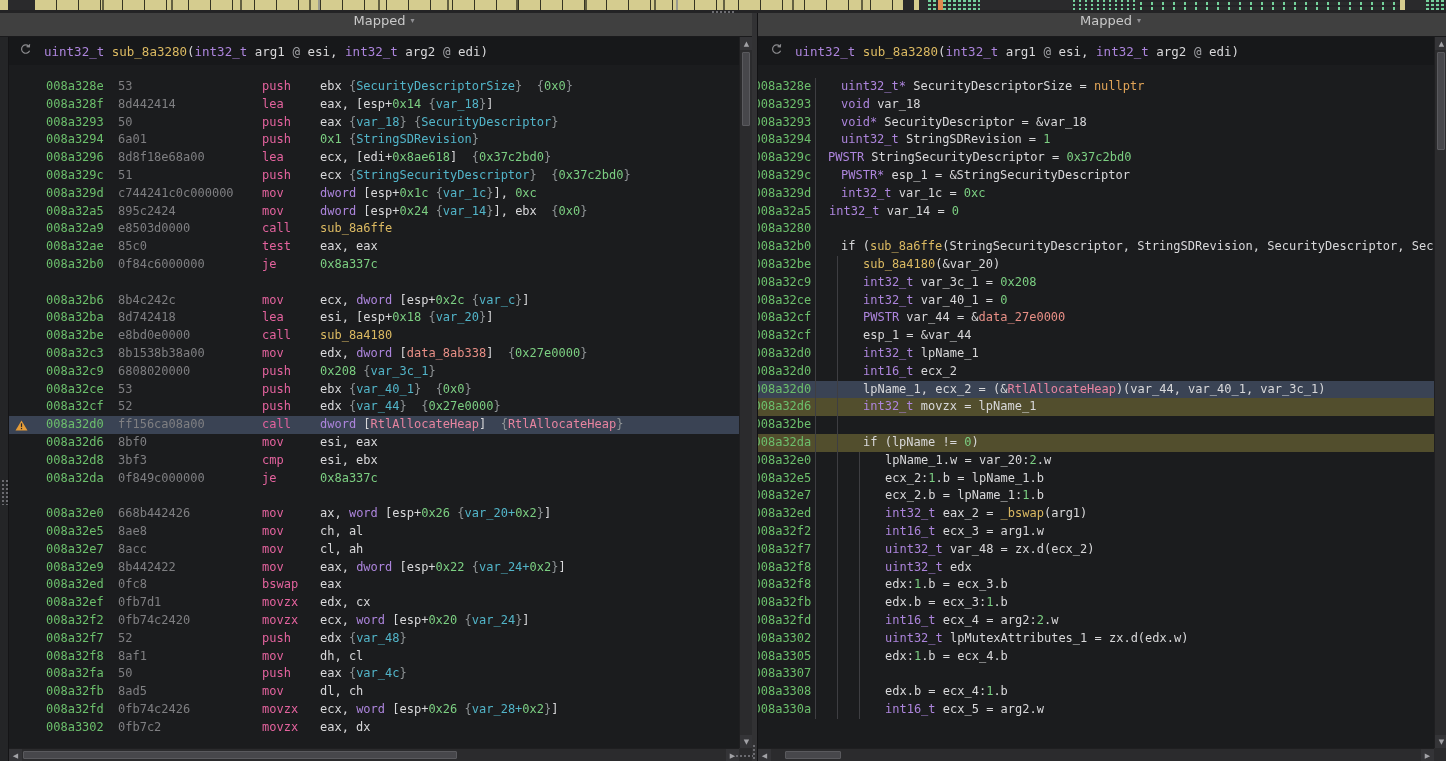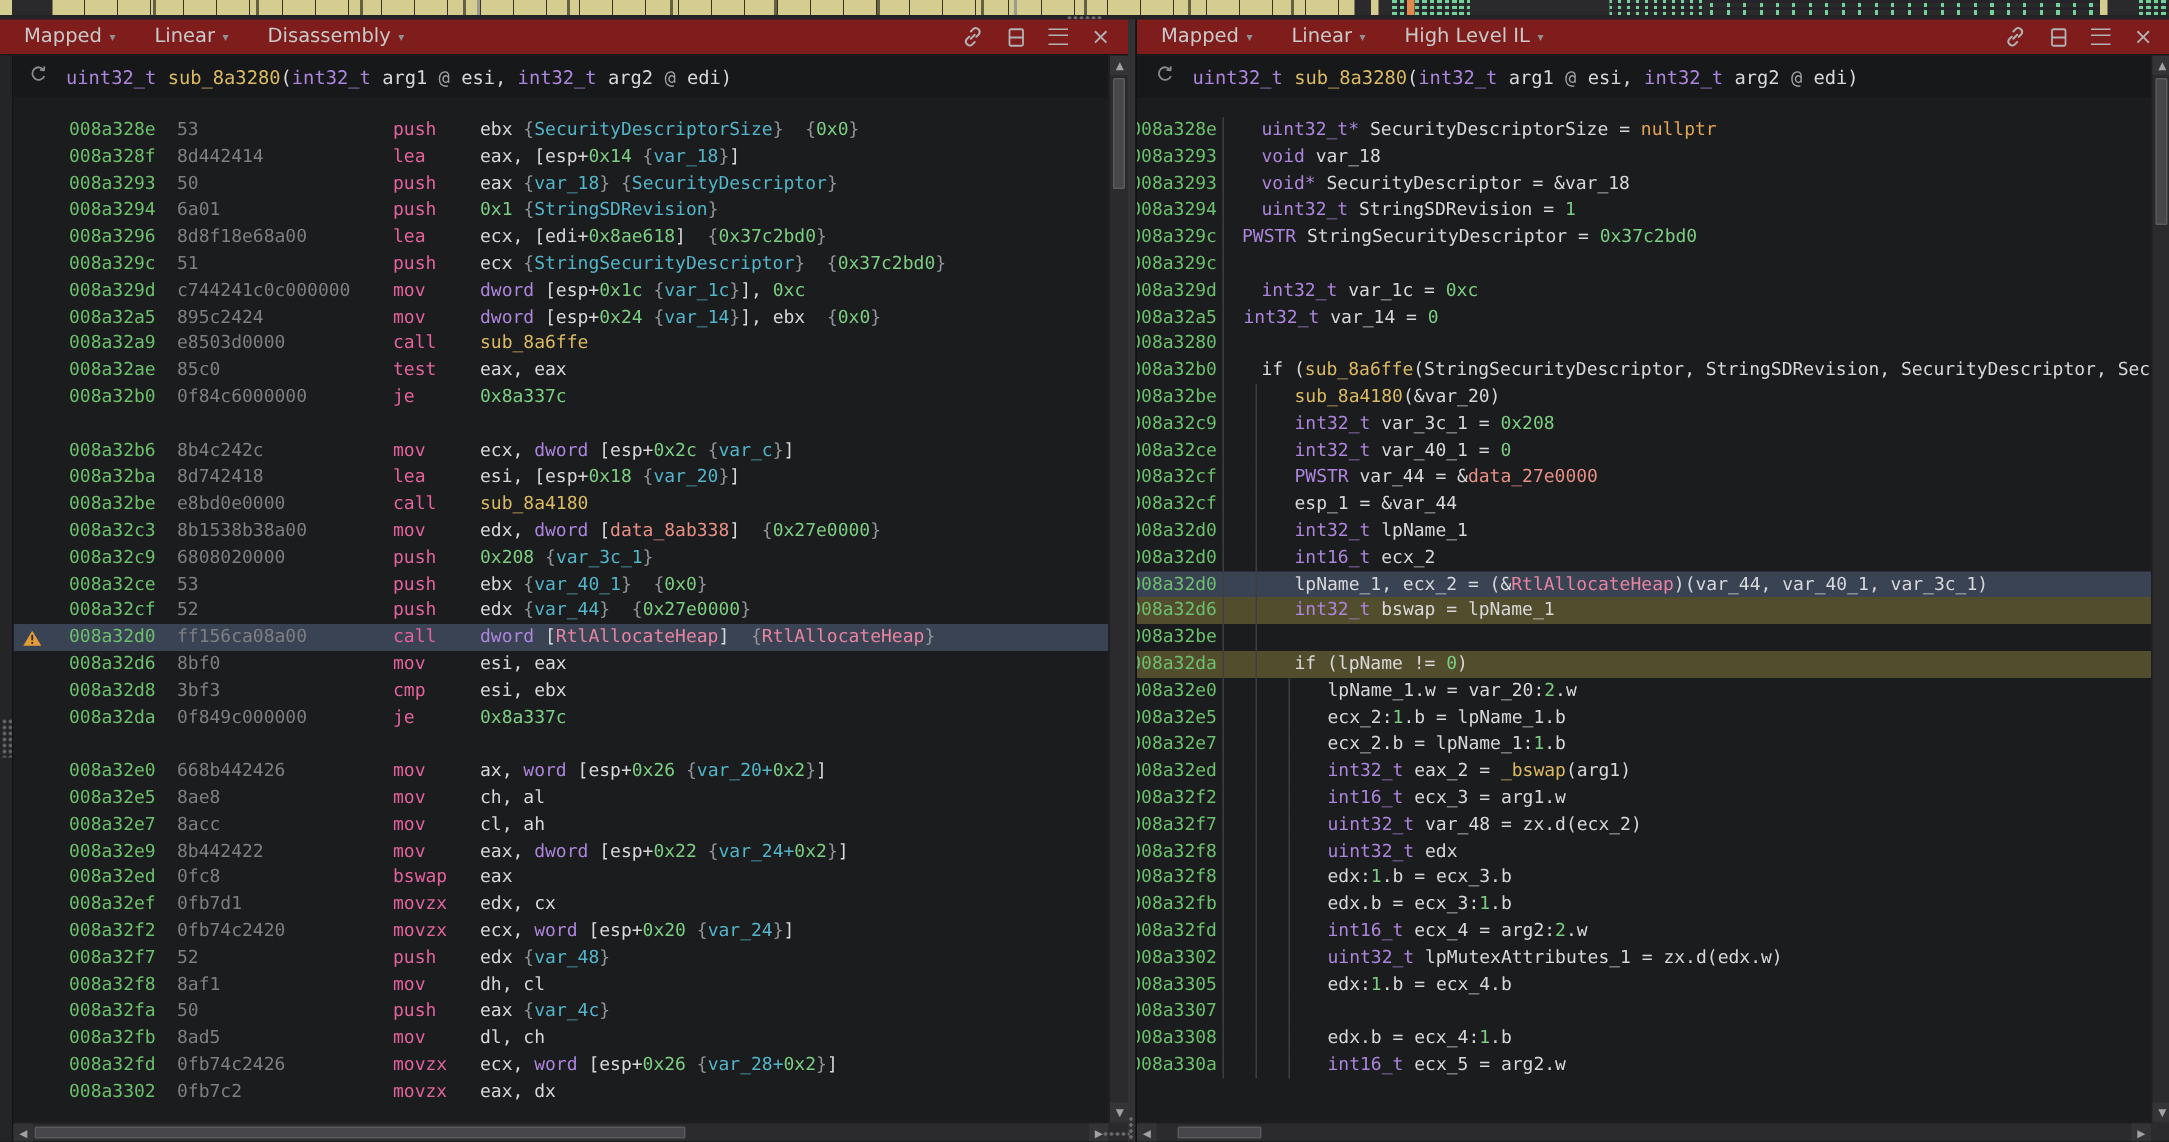--- a/index.html
+++ b/index.html
@@ -23,23 +23,23 @@
   #map-handle{position:absolute;left:0;top:10px;width:1446px;height:3px;background:#232325;}
 
   .dots{background-image:radial-gradient(circle,#6b6b70 1px,transparent 1.3px);background-size:4px 4px;}
 
   
   .pane{position:absolute;top:13px;bottom:0;background:#1b1c1e;}
   #pane-left{left:0;width:752px;}
   #pane-right{left:757px;width:689px;border-left:1px solid #121214;}
   #divider{position:absolute;left:752px;top:13px;bottom:0;width:5px;background:#323234;}
 
-  .toolbar{position:absolute;left:0;right:0;top:0;height:24px;background:#7f1d1d;border-bottom:1px solid #1a1a1c;
+  .toolbar{position:absolute;left:0;right:0;top:0;height:24px;background:#404040;border-bottom:1px solid #1a1a1c;
     display:flex;align-items:center;padding-left:16px;gap:26px;
-    font-family:"DejaVu Sans","Liberation Sans",sans-serif;font-size:13px;color:#c9c9c9;box-sizing:border-box;}
+    font-family:"DejaVu Sans","Liberation Sans",sans-serif;font-size:13px;color:#c9c9c9;box-sizing:border-box;flex-direction:column;}
   .tb-item{display:flex;align-items:center;gap:5px;cursor:default;}
   .caret{font-size:8px;color:#909094;}
   .tb-icons{margin-left:auto;display:flex;align-items:center;gap:15px;padding-right:12px;}
   .tb-icons svg{display:block;}
   .menu-icon{width:13px;height:9px;border-top:1.6px solid #b2b2b5;border-bottom:1.6px solid #b2b2b5;position:relative;}
   .menu-icon::after{content:"";position:absolute;left:0;right:0;top:2.6px;height:1.6px;background:#b2b2b5;}
   .close-x{color:#b2b2b5;font-size:15px;line-height:15px;font-family:"DejaVu Sans",sans-serif;}
 
   .content{position:absolute;left:0;right:0;top:24px;bottom:0;background:#1b1c1e;overflow:hidden;}
   .left-strip{position:absolute;left:0;top:0;bottom:0;width:8px;background:#242527;border-right:1px solid #141416;}
@@ -256,34 +256,34 @@
               <path d="M10.6 1.2 L10.3 3.9 L7.6 3.6" stroke-linejoin="round"></path>
             </svg></span>
         <span class="sig" id="sig-right"><span class="tk-type">uint32_t</span><span class="tk-plain"> </span><span class="tk-fn">sub_8a3280</span><span class="tk-plain">(</span><span class="tk-type">int32_t</span><span class="tk-plain"> arg1 </span><span class="tk-dim">@</span><span class="tk-plain"> esi, </span><span class="tk-type">int32_t</span><span class="tk-plain"> arg2 </span><span class="tk-dim">@</span><span class="tk-plain"> edi)</span></span>
       </div>
       <div class="listing" id="listing-right">
           <div class="row"><span class="guide" style="left:57px"></span><span class="ra">008a328e</span><span class="rc" style="left:83px"><span class="tk-type">uint32_t*</span><span class="tk-plain"> SecurityDescriptorSize = </span><span class="tk-const">nullptr</span></span></div>
           <div class="row"><span class="guide" style="left:57px"></span><span class="ra">008a3293</span><span class="rc" style="left:83px"><span class="tk-type">void</span><span class="tk-plain"> var_18</span></span></div>
           <div class="row"><span class="guide" style="left:57px"></span><span class="ra">008a3293</span><span class="rc" style="left:83px"><span class="tk-type">void*</span><span class="tk-plain"> SecurityDescriptor = &amp;var_18</span></span></div>
           <div class="row"><span class="guide" style="left:57px"></span><span class="ra">008a3294</span><span class="rc" style="left:83px"><span class="tk-type">uint32_t</span><span class="tk-plain"> StringSDRevision = </span><span class="tk-num">1</span></span></div>
           <div class="row"><span class="guide" style="left:57px"></span><span class="ra">008a329c</span><span class="rc" style="left:70px"><span class="tk-type">PWSTR</span><span class="tk-plain"> StringSecurityDescriptor = </span><span class="tk-num">0x37c2bd0</span></span></div>
-          <div class="row"><span class="guide" style="left:57px"></span><span class="ra">008a329c</span></div>
+          <div class="row"><span class="guide" style="left:57px"></span><span class="ra">008a329c</span><span class="rc" style="left:83px"><span class="tk-type">PWSTR*</span><span class="tk-plain"> esp_1 = &amp;StringSecurityDescriptor</span></span></div>
           <div class="row"><span class="guide" style="left:57px"></span><span class="ra">008a329d</span><span class="rc" style="left:83px"><span class="tk-type">int32_t</span><span class="tk-plain"> var_1c = </span><span class="tk-num">0xc</span></span></div>
           <div class="row"><span class="guide" style="left:57px"></span><span class="ra">008a32a5</span><span class="rc" style="left:71px"><span class="tk-type">int32_t</span><span class="tk-plain"> var_14 = </span><span class="tk-num">0</span></span></div>
           <div class="row"><span class="guide" style="left:57px"></span><span class="ra">008a3280</span><span class="rc" style="left:83px"></span></div>
           <div class="row"><span class="guide" style="left:57px"></span><span class="ra">008a32b0</span><span class="rc" style="left:83px"><span class="tk-plain">if (</span><span class="tk-fn">sub_8a6ffe</span><span class="tk-plain">(StringSecurityDescriptor, StringSDRevision, SecurityDescriptor, SecurityDescriptorSize))</span></span></div>
           <div class="row"><span class="guide" style="left:57px"></span><span class="guide" style="left:79px"></span><span class="ra">008a32be</span><span class="rc" style="left:105px"><span class="tk-fn">sub_8a4180</span><span class="tk-plain">(&amp;var_20)</span></span></div>
           <div class="row"><span class="guide" style="left:57px"></span><span class="guide" style="left:79px"></span><span class="ra">008a32c9</span><span class="rc" style="left:105px"><span class="tk-type">int32_t</span><span class="tk-plain"> var_3c_1 = </span><span class="tk-num">0x208</span></span></div>
           <div class="row"><span class="guide" style="left:57px"></span><span class="guide" style="left:79px"></span><span class="ra">008a32ce</span><span class="rc" style="left:105px"><span class="tk-type">int32_t</span><span class="tk-plain"> var_40_1 = </span><span class="tk-num">0</span></span></div>
           <div class="row"><span class="guide" style="left:57px"></span><span class="guide" style="left:79px"></span><span class="ra">008a32cf</span><span class="rc" style="left:105px"><span class="tk-type">PWSTR</span><span class="tk-plain"> var_44 = &amp;</span><span class="tk-data">data_27e0000</span></span></div>
           <div class="row"><span class="guide" style="left:57px"></span><span class="guide" style="left:79px"></span><span class="ra">008a32cf</span><span class="rc" style="left:105px"><span class="tk-plain">esp_1 = &amp;var_44</span></span></div>
           <div class="row"><span class="guide" style="left:57px"></span><span class="guide" style="left:79px"></span><span class="ra">008a32d0</span><span class="rc" style="left:105px"><span class="tk-type">int32_t</span><span class="tk-plain"> lpName_1</span></span></div>
           <div class="row"><span class="guide" style="left:57px"></span><span class="guide" style="left:79px"></span><span class="ra">008a32d0</span><span class="rc" style="left:105px"><span class="tk-type">int16_t</span><span class="tk-plain"> ecx_2</span></span></div>
           <div class="row sel"><span class="guide" style="left:57px"></span><span class="guide" style="left:79px"></span><span class="ra">008a32d0</span><span class="rc" style="left:105px"><span class="tk-plain">lpName_1, ecx_2 = (&amp;</span><span class="tk-imp">RtlAllocateHeap</span><span class="tk-plain">)(var_44, var_40_1, var_3c_1)</span></span></div>
-          <div class="row hl"><span class="guide" style="left:57px"></span><span class="guide" style="left:79px"></span><span class="ra">008a32d6</span><span class="rc" style="left:105px"><span class="tk-type">int32_t</span><span class="tk-plain"> bswap = lpName_1</span></span></div>
+          <div class="row hl"><span class="guide" style="left:57px"></span><span class="guide" style="left:79px"></span><span class="ra">008a32d6</span><span class="rc" style="left:105px"><span class="tk-type">int32_t</span><span class="tk-plain"> movzx = lpName_1</span></span></div>
           <div class="row"><span class="guide" style="left:57px"></span><span class="guide" style="left:79px"></span><span class="ra">008a32be</span><span class="rc" style="left:105px"></span></div>
           <div class="row hl"><span class="guide" style="left:57px"></span><span class="guide" style="left:79px"></span><span class="ra">008a32da</span><span class="rc" style="left:105px"><span class="tk-plain">if (lpName != </span><span class="tk-num">0</span><span class="tk-plain">)</span></span></div>
           <div class="row"><span class="guide" style="left:57px"></span><span class="guide" style="left:79px"></span><span class="guide" style="left:101px"></span><span class="ra">008a32e0</span><span class="rc" style="left:127px"><span class="tk-plain">lpName_1.w = var_20:</span><span class="tk-num">2</span><span class="tk-plain">.w</span></span></div>
           <div class="row"><span class="guide" style="left:57px"></span><span class="guide" style="left:79px"></span><span class="guide" style="left:101px"></span><span class="ra">008a32e5</span><span class="rc" style="left:127px"><span class="tk-plain">ecx_2:</span><span class="tk-num">1</span><span class="tk-plain">.b = lpName_1.b</span></span></div>
           <div class="row"><span class="guide" style="left:57px"></span><span class="guide" style="left:79px"></span><span class="guide" style="left:101px"></span><span class="ra">008a32e7</span><span class="rc" style="left:127px"><span class="tk-plain">ecx_2.b = lpName_1:</span><span class="tk-num">1</span><span class="tk-plain">.b</span></span></div>
           <div class="row"><span class="guide" style="left:57px"></span><span class="guide" style="left:79px"></span><span class="guide" style="left:101px"></span><span class="ra">008a32ed</span><span class="rc" style="left:127px"><span class="tk-type">int32_t</span><span class="tk-plain"> eax_2 = </span><span class="tk-fn">_bswap</span><span class="tk-plain">(arg1)</span></span></div>
           <div class="row"><span class="guide" style="left:57px"></span><span class="guide" style="left:79px"></span><span class="guide" style="left:101px"></span><span class="ra">008a32f2</span><span class="rc" style="left:127px"><span class="tk-type">int16_t</span><span class="tk-plain"> ecx_3 = arg1.w</span></span></div>
           <div class="row"><span class="guide" style="left:57px"></span><span class="guide" style="left:79px"></span><span class="guide" style="left:101px"></span><span class="ra">008a32f7</span><span class="rc" style="left:127px"><span class="tk-type">uint32_t</span><span class="tk-plain"> var_48 = zx.d(ecx_2)</span></span></div>
           <div class="row"><span class="guide" style="left:57px"></span><span class="guide" style="left:79px"></span><span class="guide" style="left:101px"></span><span class="ra">008a32f8</span><span class="rc" style="left:127px"><span class="tk-type">uint32_t</span><span class="tk-plain"> edx</span></span></div>
           <div class="row"><span class="guide" style="left:57px"></span><span class="guide" style="left:79px"></span><span class="guide" style="left:101px"></span><span class="ra">008a32f8</span><span class="rc" style="left:127px"><span class="tk-plain">edx:</span><span class="tk-num">1</span><span class="tk-plain">.b = ecx_3.b</span></span></div>

